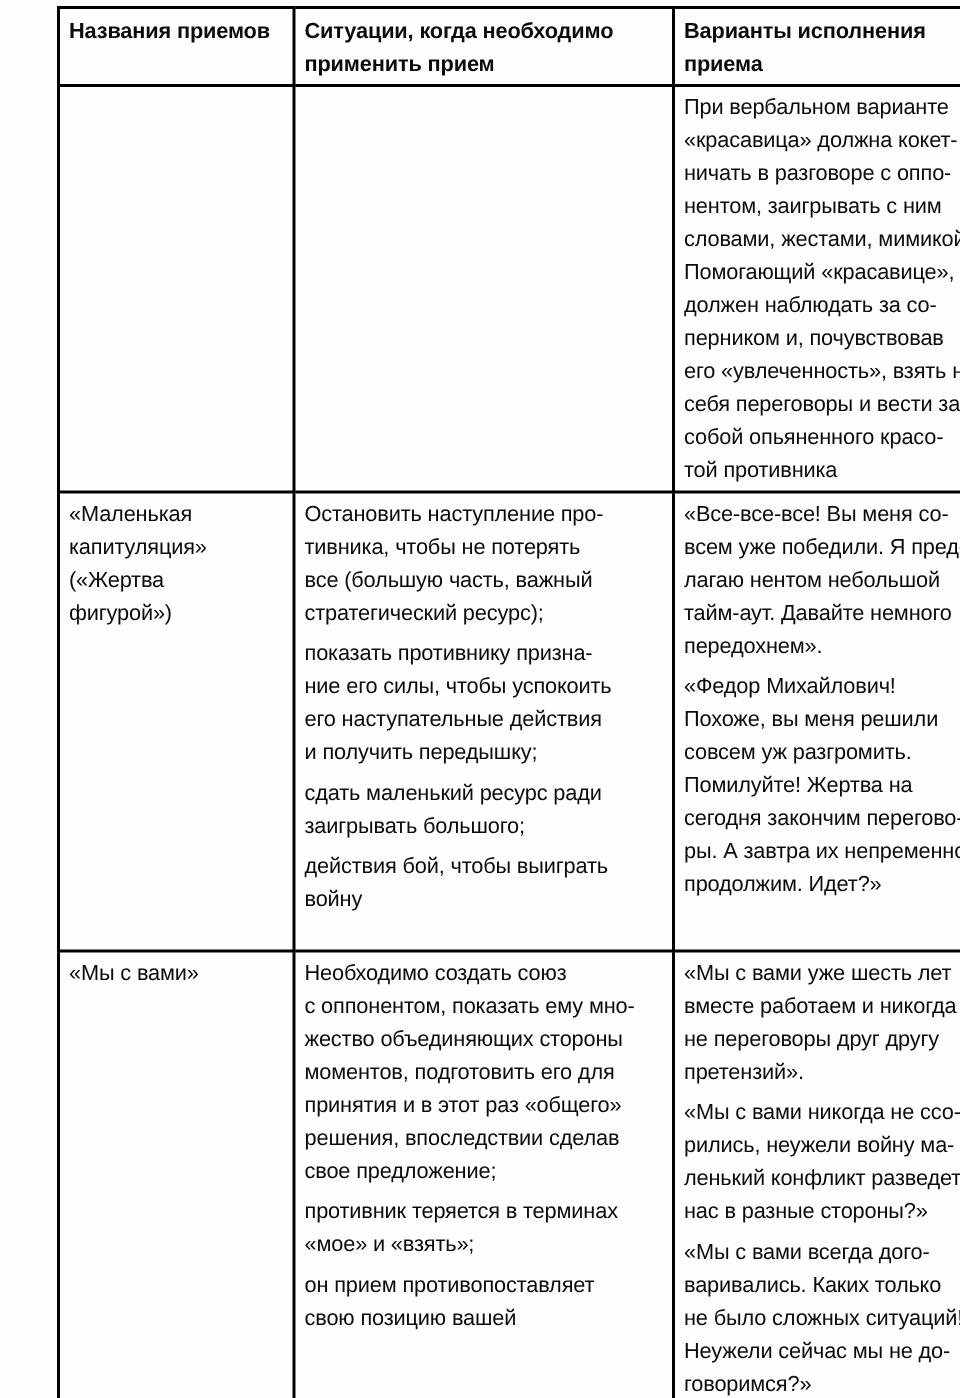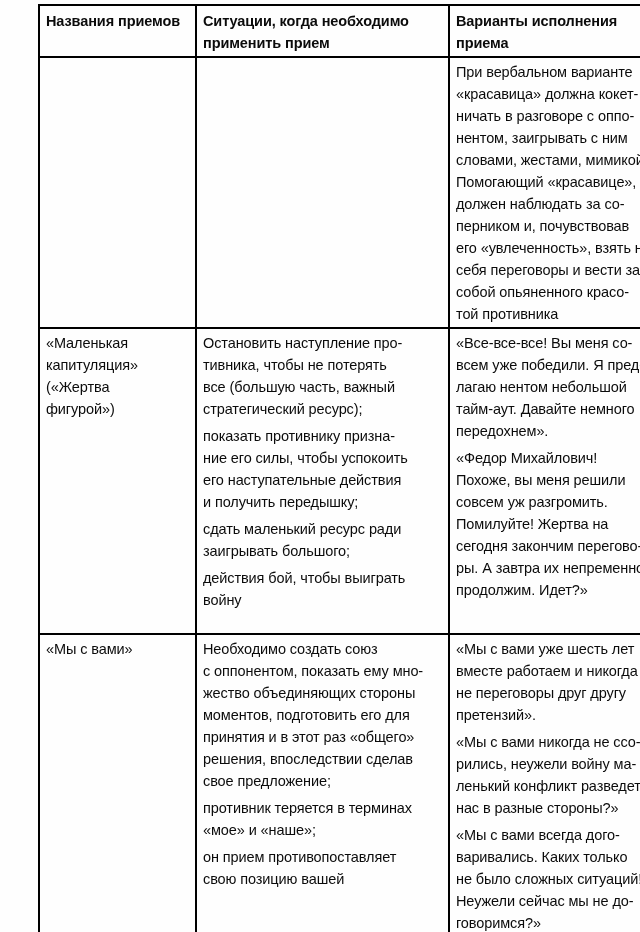--- a/index.html
+++ b/index.html
@@ -131,21 +131,21 @@
       <td class="name-cell">«Мы с вами»</td>
       <td>
             <p class="para">Необходимо создать союз
 с оппонентом, показать ему мно-
 жество объединяющих стороны
 моментов, подготовить его для
 принятия и в этот раз «общего»
 решения, впоследствии сделав
 свое предложение;</p>
             <p class="para">противник теряется в терминах
-«мое» и «наше»;</p>
+«мое» и «взять»;</p>
             <p class="para">он прием противопоставляет
 свою позицию вашей</p>
           </td>
       <td>
             <p class="para">«Мы с вами уже шесть лет
 вместе работаем и никогда
 не переговоры друг другу
 претензий».</p>
             <p class="para">«Мы с вами никогда не ссо-
 рились, неужели войну ма-

